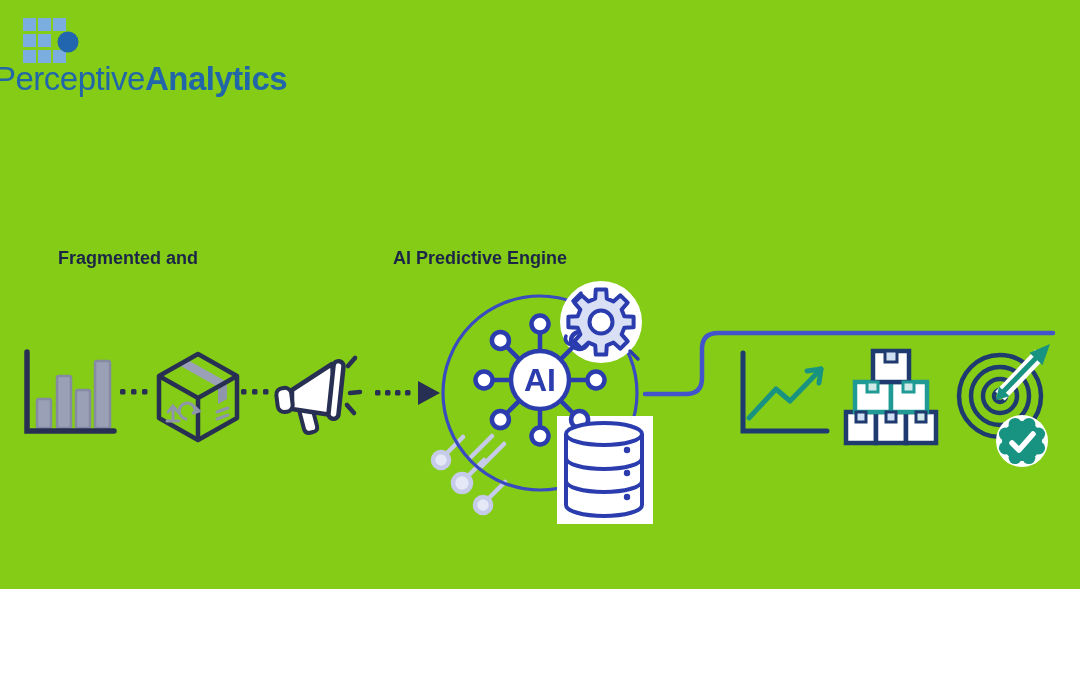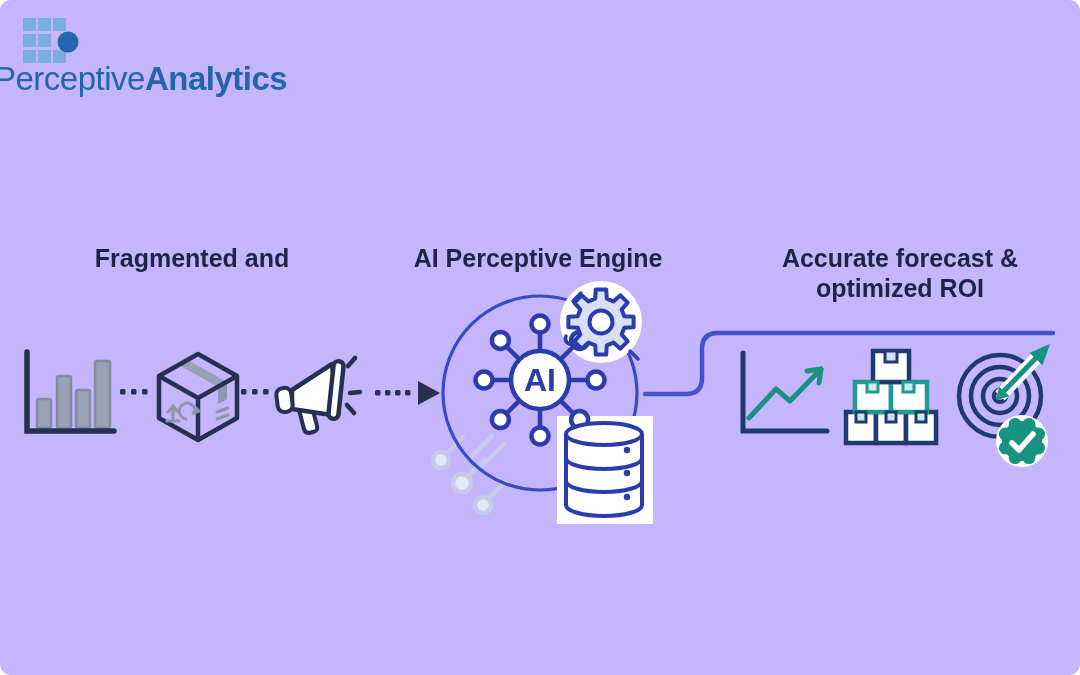--- a/index.html
+++ b/index.html
@@ -1,22 +1,22 @@
 <!DOCTYPE html>
 <html><head>
 <meta charset="utf-8">
 <style>
   html,body{margin:0;padding:0;background:#fff;}
-  .canvas{position:relative;width:1080px;height:675px;background:#c4b5fd;overflow:hidden;
-          font-family:"Liberation Sans",sans-serif;border-radius:11px;}
+  .canvas{position:relative;width:1080px;height:589px;background:#84cc16;overflow:hidden;
+          font-family:"Liberation Sans",sans-serif;}
   .abs{position:absolute;}
   .logo-text{position:absolute;left:-6px;top:60px;font-size:33px;color:#2166a9;
              letter-spacing:-0.5px;white-space:nowrap;}
   .logo-text .bold{font-weight:700;}
-  .stage-title{position:absolute;top:243px;text-align:center;font-size:25px;line-height:30px;
+  .stage-title{position:absolute;top:243px;font-size:18px;line-height:30px;
                font-weight:700;color:#1c2547;}
   svg{display:block;overflow:visible;}
 </style>
 </head>
 <body>
 
 <div class="canvas">
 
   <svg class="abs" style="left:20px;top:6px;" width="90" height="70" viewBox="0 0 90 70">
     <g fill="#7badde">
@@ -30,25 +30,21 @@
         <rect x="33" y="44" width="13" height="13"></rect>
     </g>
     <circle cx="48" cy="36" r="10.5" fill="#2166ae"></circle>
   </svg>
   <div class="logo-text"><span>Perceptive</span><span class="bold">Analytics</span></div>
 
   <div class="stage-title" style="left:58px;width:268px;">
     <div>Fragmented and</div>
   </div>
   <div class="stage-title" style="left:393px;width:290px;">
-    <div>AI Perceptive Engine</div>
-  </div>
-  <div class="stage-title" style="left:763px;width:274px;">
-    <div>Accurate forecast &amp;</div>
-    <div>optimized ROI</div>
+    <div>AI Predictive Engine</div>
   </div>
 
   <svg class="abs" style="left:16px;top:348px;" width="105" height="92" viewBox="0 0 105 92">
     <g fill="#9aa1b6" stroke="#848ba3" stroke-width="2.5">
       <rect x="21" y="51" width="14" height="29" rx="2"></rect>
       <rect x="41" y="28" width="14" height="52" rx="2"></rect>
       <rect x="60" y="42" width="14" height="38" rx="2"></rect>
       <rect x="79" y="13" width="15" height="67" rx="2"></rect>
     </g>
     <path d="M11,4 V83 H98" fill="none" stroke="#272f52" stroke-width="5.5" stroke-linecap="round"></path>

